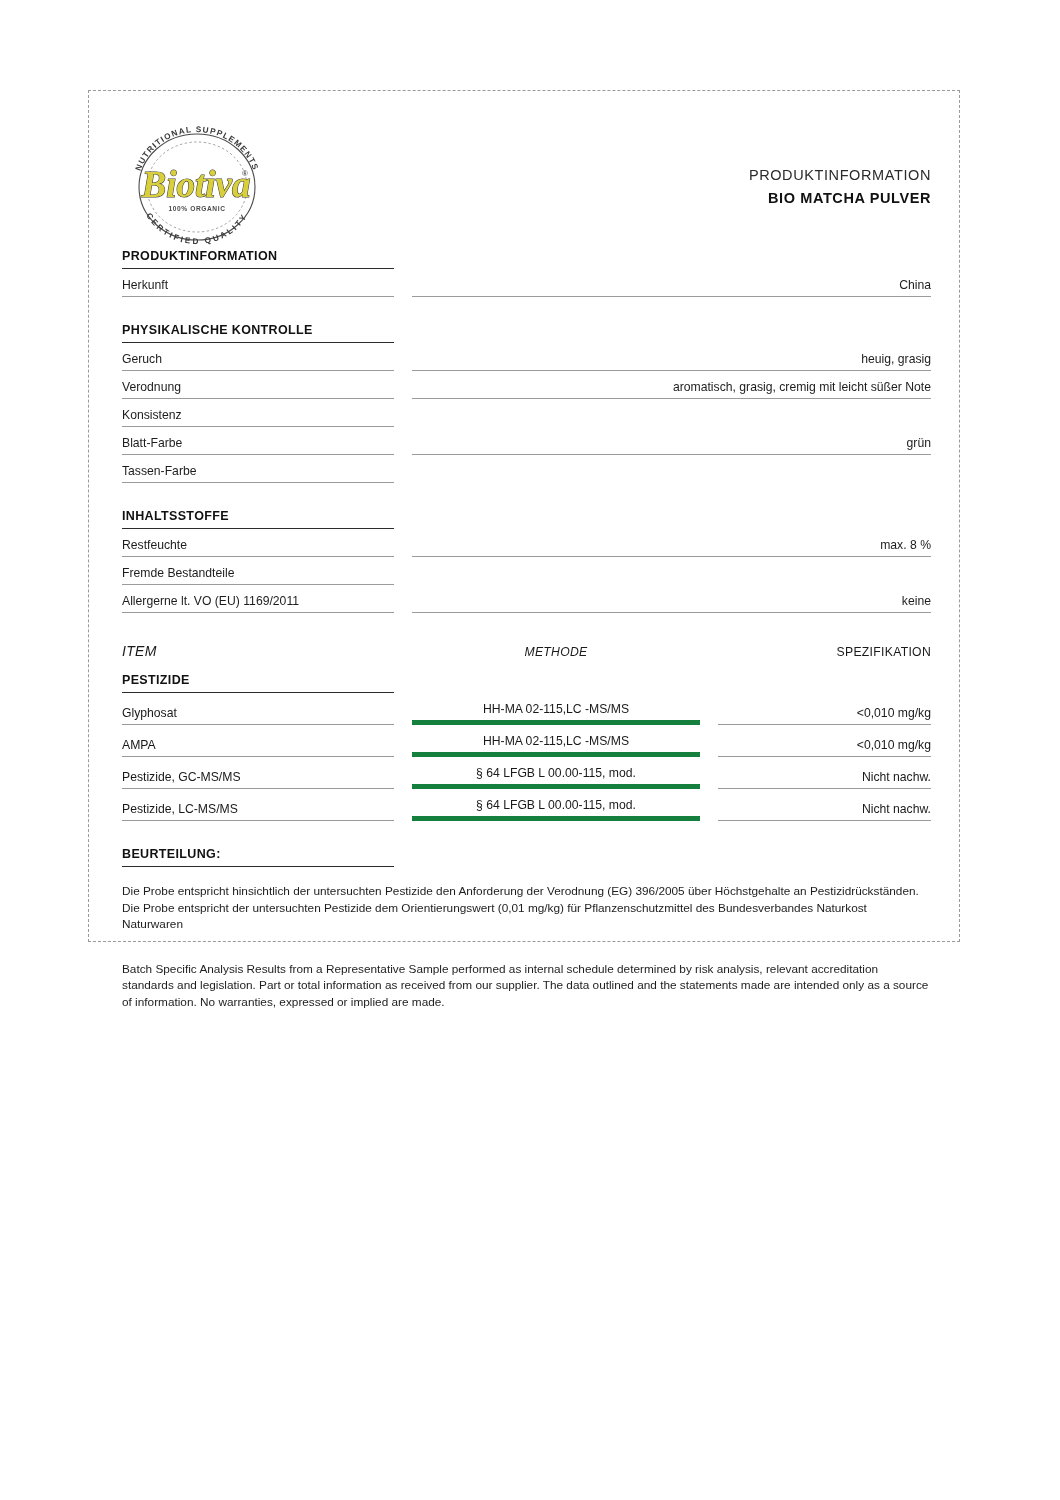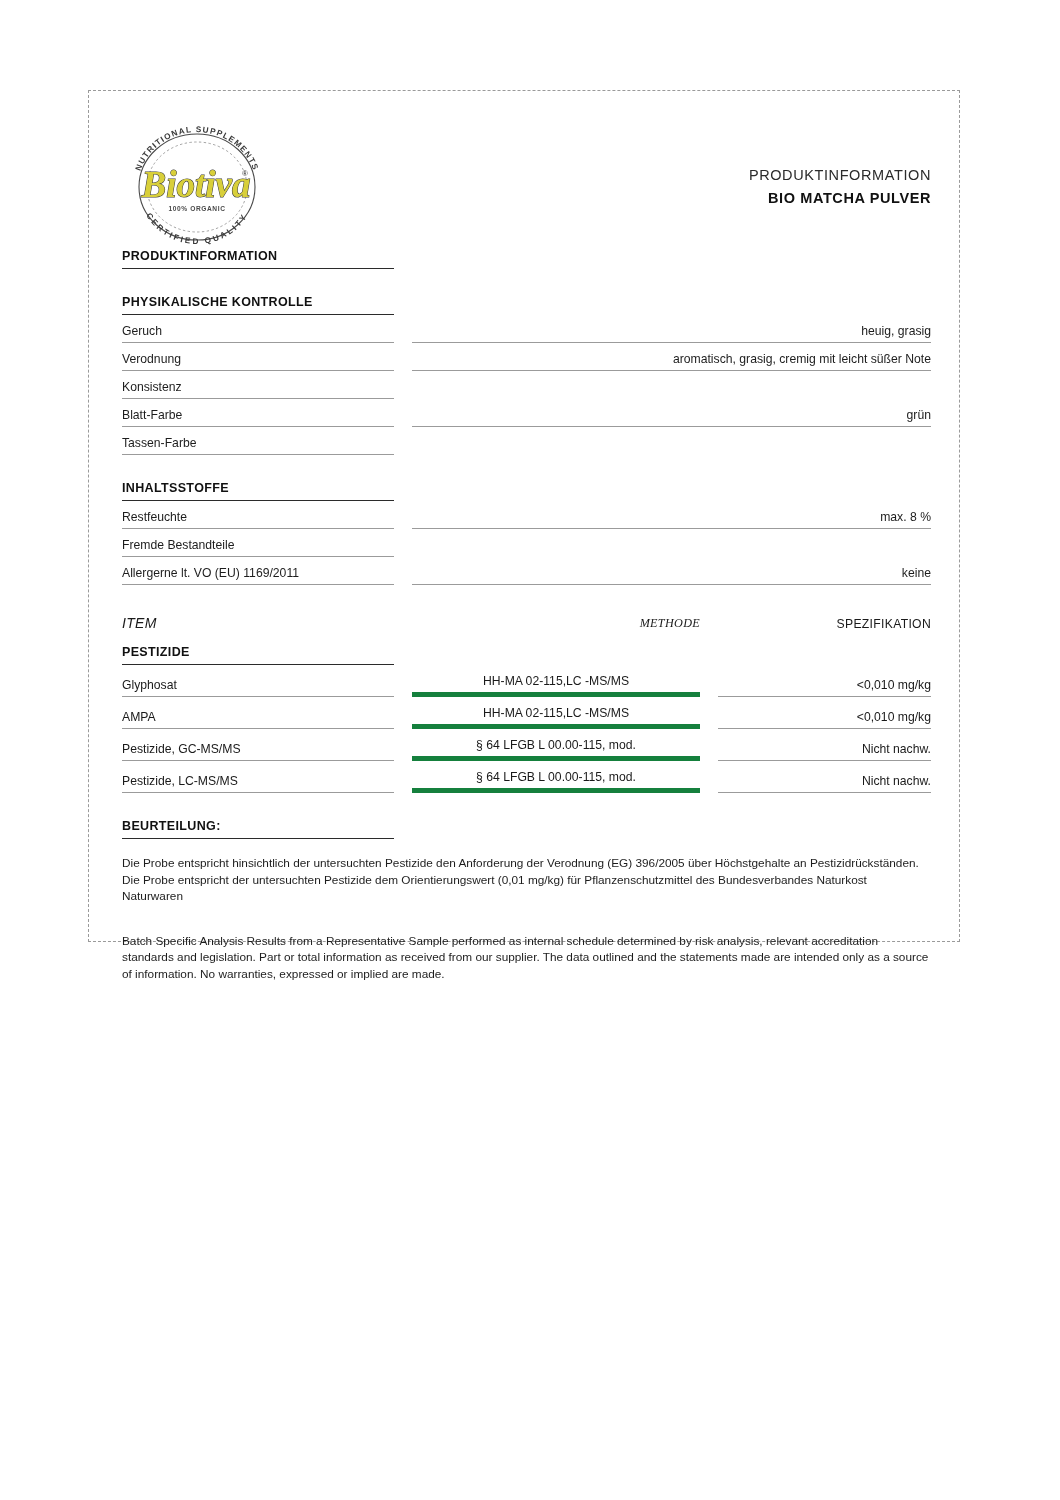--- a/index.html
+++ b/index.html
@@ -115,23 +115,22 @@
     display: flex;
     align-items: flex-end;
     margin-top: 0;
   }
   .col-head .c1 { width: 272px; font-size: 14px; letter-spacing: 0.3px; font-style: italic; }
   .col-head .g1 { width: 18px; }
   .col-head .c2 {
     width: 288px;
     font-size: 12.2px;
     font-style: italic;
-    text-align: right;
+    text-align: center;
     letter-spacing: 0.3px;
-    font-family: Liberation Serif, serif;
   }
   .col-head .g2 { width: 18px; }
   .col-head .c3 {
     flex: 1;
     font-size: 12.2px;
     text-align: right;
     letter-spacing: 0.3px;
   }
 
   .prow {
@@ -201,20 +200,25 @@
           </g>
         </svg>
       </div>
       <div class="header-text">
         <div class="header-title">PRODUKTINFORMATION</div>
         <div class="header-subtitle">BIO MATCHA PULVER</div>
       </div>
     </div>
 
     <div class="section-title">PRODUKTINFORMATION</div>
+    <div class="row">
+      <div class="label">Herkunft</div>
+      <div class="gap"></div>
+      <div class="value">China</div>
+    </div>
 
     <div class="spacer-26"></div>
 
     <div class="section-title">PHYSIKALISCHE KONTROLLE</div>
     <div class="row">
       <div class="label">Geruch</div>
       <div class="gap"></div>
       <div class="value">heuig, grasig</div>
     </div>
     <div class="row">

